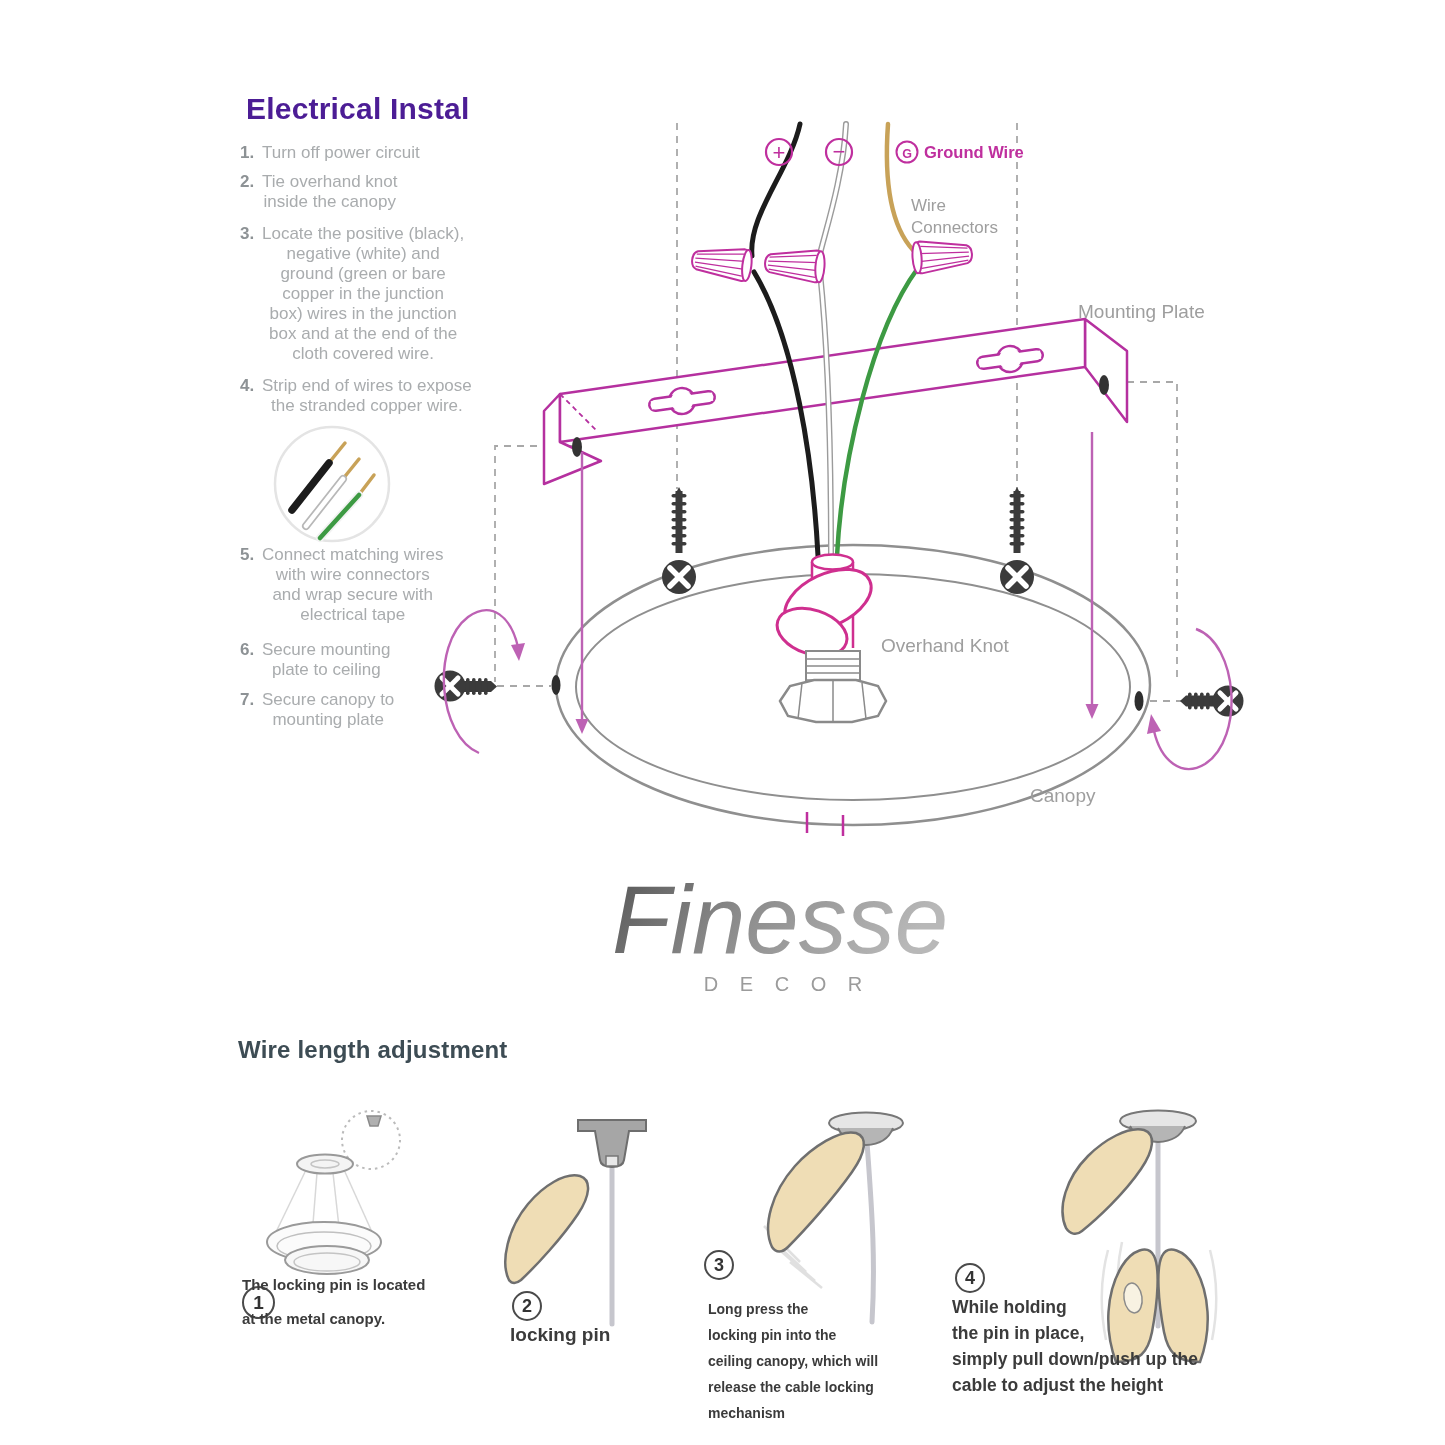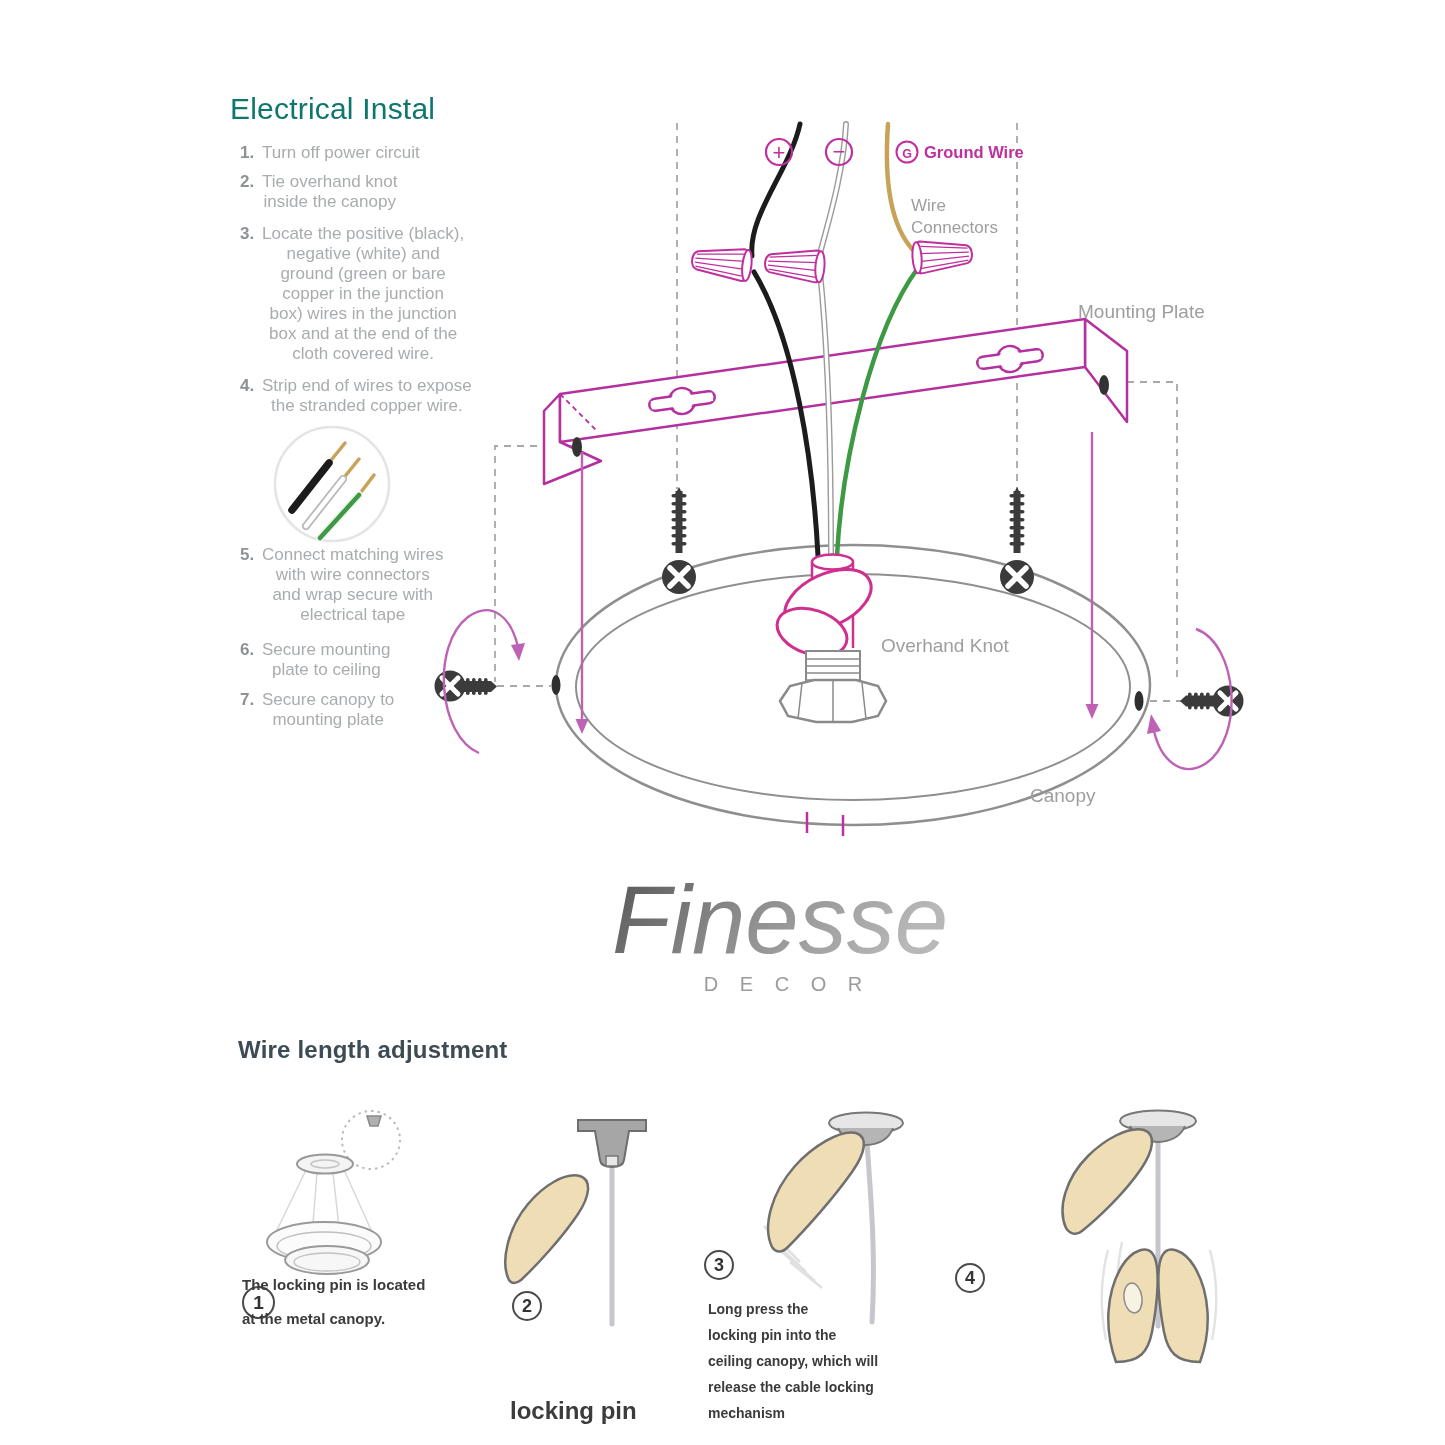--- a/index.html
+++ b/index.html
@@ -1,28 +1,28 @@
 <!DOCTYPE html>
 <html><head>
 <meta charset="utf-8">
 <style>
   html,body{margin:0;padding:0;background:#fff;}
   .page{position:relative;width:1445px;height:1445px;background:#fff;overflow:hidden;
         font-family:"Liberation Sans",sans-serif;}
-  .h1{position:absolute;left:230px;top:92px;font-size:30px;font-weight:400;color:#0f766e;letter-spacing:.2px;}
+  .h1{position:absolute;left:246px;top:92px;font-size:30px;font-weight:700;color:#4c1d95;letter-spacing:.2px;}
   .h2{position:absolute;left:238px;top:1036px;font-size:24px;font-weight:600;color:#3d4c54;letter-spacing:.2px;}
   .step{position:absolute;display:flex;font-size:17px;line-height:20px;width:270px;}
   .step .n{width:22px;flex:none;font-weight:bold;color:#8d9295;}
   .step .t{white-space:pre-line;color:#a9acae;text-align:center;}
   .abs{position:absolute;}
   .num-badge{position:absolute;box-sizing:border-box;border:2.5px solid #4a4a4a;border-radius:50%;
              background:#fff;color:#333;font-weight:bold;display:flex;align-items:center;justify-content:center;}
   .cap{position:absolute;font-weight:bold;color:#3b3b3b;white-space:pre-line;}
   .cap1{left:242px;top:1268px;font-size:15px;line-height:34px;}
-  .cap2{left:510px;top:1398px;font-size:24px;line-height:26px;}
+  .cap2{left:510px;top:1322px;font-size:19px;line-height:26px;}
   .cap3{left:708px;top:1296px;font-size:14px;line-height:26px;}
   .cap4{left:952px;top:1294px;font-size:17.5px;line-height:26px;}
   svg text{font-family:"Liberation Sans",sans-serif;}
 </style>
 </head>
 <body>
 
 <div class="page">
 
   <div class="h1">Electrical Instal</div>
@@ -364,14 +364,18 @@
   <div class="num-badge" style="left:955px;top:1263px;width:30px;height:30px;font-size:18px">4</div>
 
   <div class="cap cap1">The locking pin is located
 at the metal canopy.</div>
   <div class="cap cap2">locking pin</div>
   <div class="cap cap3">Long press the
 locking pin into the
 ceiling canopy, which will
 release the cable locking
 mechanism</div>
+  <div class="cap cap4">While holding
+the pin in place,
+simply pull down/push up the
+cable to adjust the height</div>
 
 </div>
 
 </body></html>

